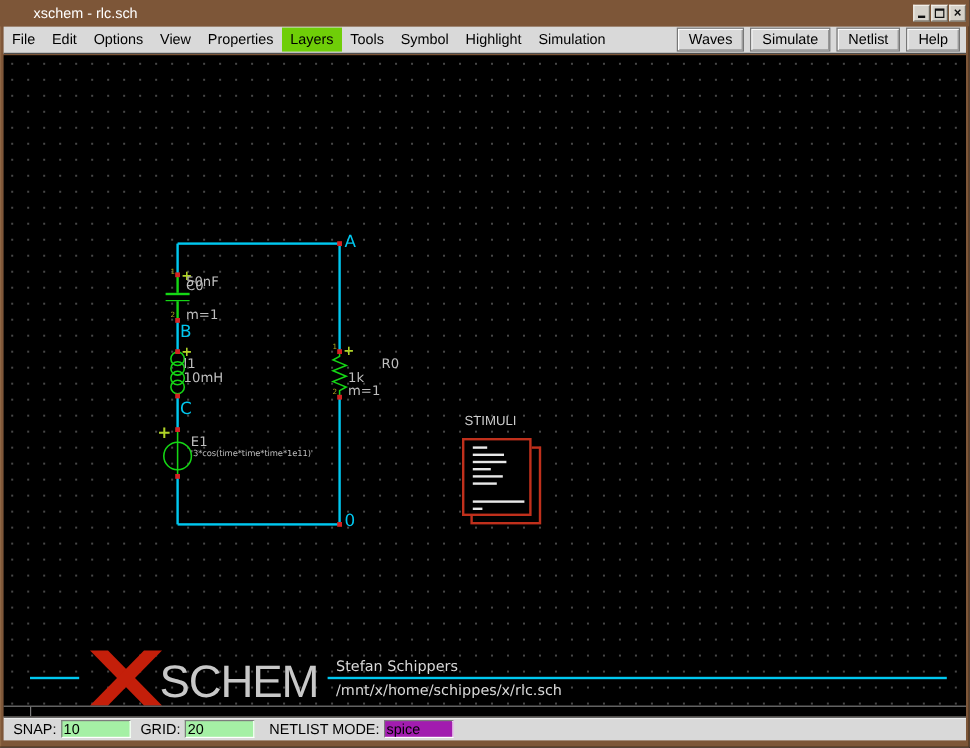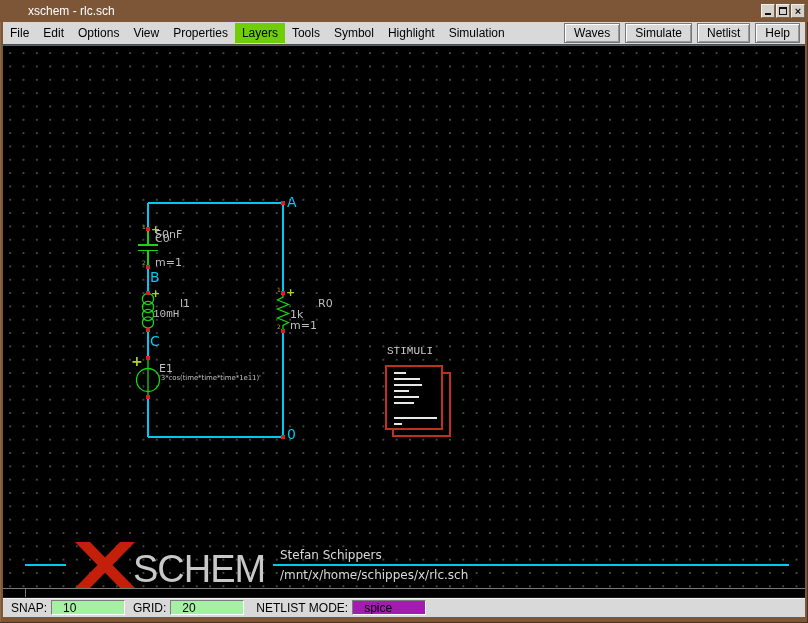--- a/index.html
+++ b/index.html
@@ -47,37 +47,37 @@
   .comp-label.expr{font-size:7px;letter-spacing:-0.1px;}
   .plus{position:absolute;color:#b0d428;font-family:"DejaVu Sans",sans-serif;font-size:11px;line-height:1;font-weight:bold;}
   .plus.big{font-size:14px;}
   .pin-num{position:absolute;color:#a8a61e;font-family:"DejaVu Sans",sans-serif;font-size:6px;line-height:1;}
   .cap-line{position:absolute;background:#15d615;}
   svg{position:absolute;overflow:visible;}
   
   .stim-rect{position:absolute;border:2px solid #c0301c;}
   .stim-front{background:#000;}
   .stim-line{position:absolute;height:1.5px;background:#e8e8e8;left:7px;}
-  #stimuli-label{position:absolute;color:#cccccc;font-family:Liberation Mono, monospace;font-size:11px;line-height:1;}
+  #stimuli-label{position:absolute;color:#cccccc;font-family:Liberation Sans, sans-serif;font-size:11px;line-height:1;}
   
   #logo-text{position:absolute;left:130px;top:504px;color:#c8c8c8;font-size:38px;line-height:1;letter-spacing:-1px;font-family:"Liberation Sans",sans-serif;}
   .tb-text{position:absolute;color:#d9d9d9;font-size:12px;line-height:1.1;font-family:"DejaVu Sans",sans-serif;}
   .cyan-line{position:absolute;height:2px;background:#00c8f0;}
   .gray-line{position:absolute;background:#7a7a7a;}
   
   #statusbar{
     position:absolute;left:3px;top:597px;width:802px;height:20px;
     background:#d9d9d9;border-top:1px solid #1c1c1c;
     box-shadow:inset 0 1px 0 #f2f2f2;
     display:flex;align-items:center;font-size:12px;color:#000;
   }
   .sb-label{margin-left:8px;white-space:nowrap;text-align:center;}
   .sb-input{
     height:15px;border:1px solid;border-color:#7d7d7d #ffffff #ffffff #7d7d7d;
-    font-size:12px;font-family:"Liberation Sans",sans-serif;padding:0 11px;margin-left:4px;width:74px;color:#000;
+    font-size:12px;font-family:"Liberation Sans",sans-serif;padding:0 1px;margin-left:4px;width:58px;color:#000;
   }
   .sb-input.green{background:#a5f0a5;}
   .sb-input.gray{background:#a21caf;}
   #mouse-info{margin-left:10px;white-space:pre;}
 </style>
 </head>
 <body>
 
 <div id="window">
 
@@ -149,22 +149,22 @@
         <g fill="none" stroke="#15d615" stroke-width="1.3">
           <circle cx="8" cy="10" r="5.6"></circle>
           <circle cx="8" cy="18" r="5.6"></circle>
           <circle cx="8" cy="26" r="5.6"></circle>
           <circle cx="8" cy="33.5" r="5.6"></circle>
           <line x1="8" y1="3" x2="8" y2="5"></line>
           <line x1="8" y1="39" x2="8" y2="41"></line>
         </g>
       </svg>
       <span class="plus" style="left:148px;top:242px;">+</span>
-      <span class="comp-label" style="left:150px;top:252px;padding-left:27px;">l1</span>
-      <span class="comp-label" style="left:150px;top:263px;font-family:Liberation Mono, monospace;">10mH</span>
+      <span class="comp-label" style="left:150px;top:252px;">l1</span>
+      <span class="comp-label" style="left:150px;top:263px;">10mH</span>
     </div>
 
     <div>
       <svg style="left:131px;top:310px;" width="28" height="44" viewBox="0 0 28 44">
         <g fill="none" stroke="#15d615" stroke-width="1.3">
           <line x1="14" y1="2" x2="14" y2="41"></line>
           <circle cx="14" cy="24" r="11.5"></circle>
         </g>
       </svg>
       <span class="plus big" style="left:128px;top:308px;">+</span>

